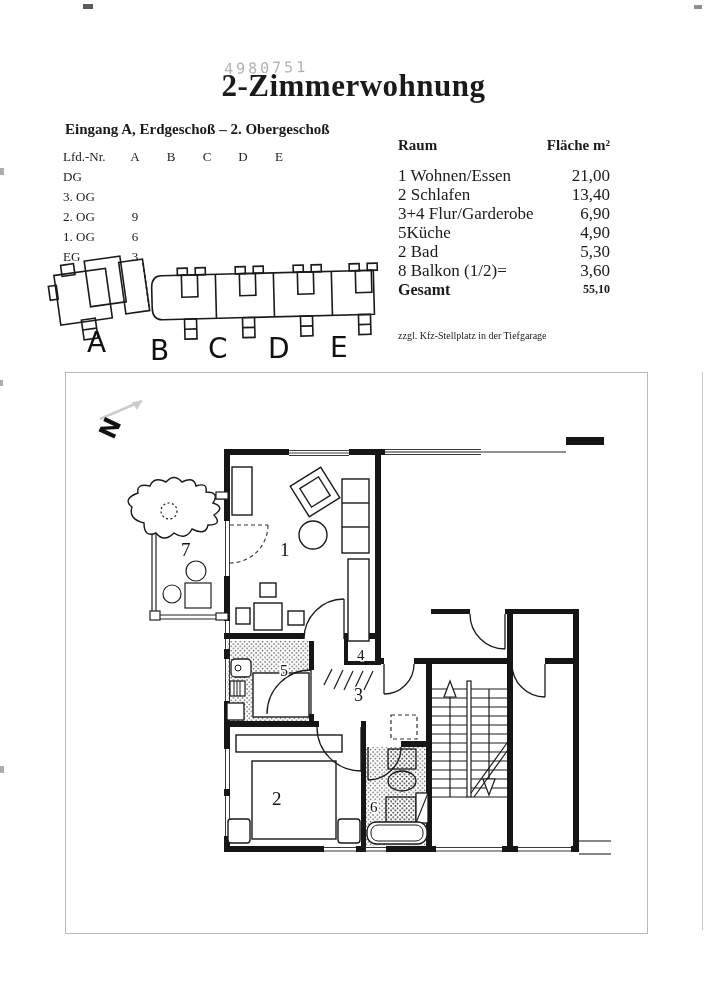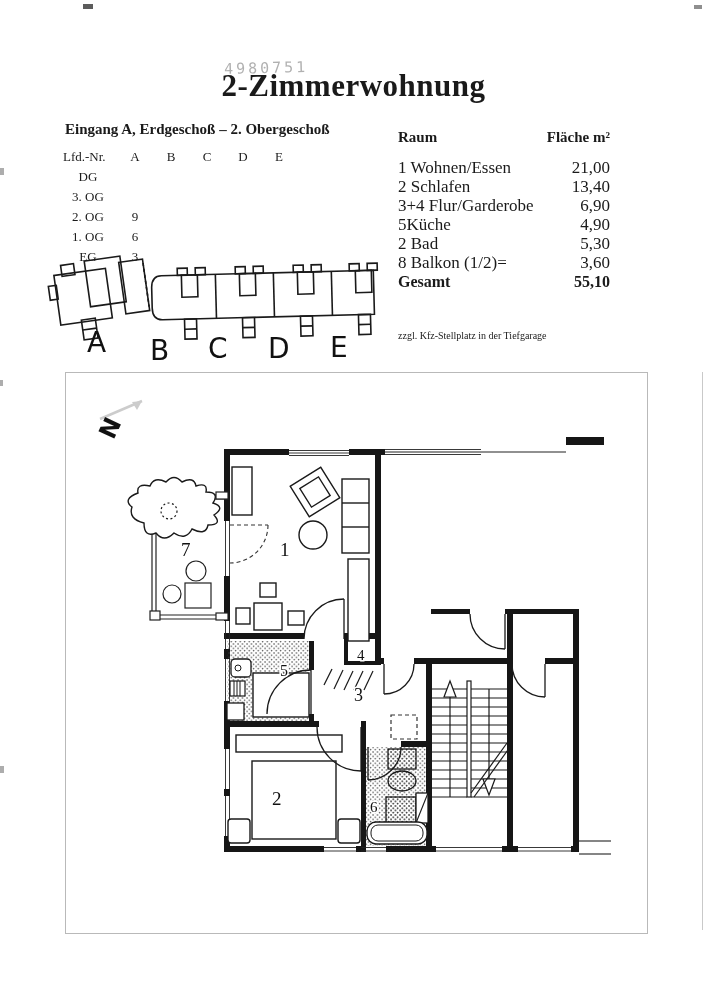--- a/index.html
+++ b/index.html
@@ -8,29 +8,29 @@
   .abs{position:absolute;}
   
   #stamp{left:224px;top:59px;font-family:"DejaVu Sans Mono",monospace;font-size:15px;
          color:#7d7d7d;opacity:.6;letter-spacing:3px;transform:rotate(-1.5deg);}
   #title{left:0;top:68px;width:707px;text-align:center;font-size:31px;font-weight:700;
          letter-spacing:.5px;}
   #subtitle{left:65px;top:121px;font-size:15px;font-weight:700;}
   
   #floors{left:63px;top:149px;font-size:13px;border-collapse:collapse;}
   #floors td{padding:0 0 4px 0;height:13px;}
-  #floors td.lbl{width:50px;text-align:center;padding-right:4px;}
+  #floors td.lbl{width:50px;text-align:left;padding-right:4px;}
   #floors td.hdr{text-align:left;margin-left:40px;}
   #floors td.val{width:36px;text-align:center;}
   
-  #rooms{left:398px;top:128px;width:212px;}
+  #rooms{left:398px;top:136px;width:212px;}
   .rrow{display:flex;justify-content:space-between;font-size:17px;line-height:19px;}
   .rhead{font-size:15px;font-weight:700;margin-bottom:11px;}
   .rtotal{font-weight:700;font-size:16px;}
-  .rtotal .num{font-size:16px;}
+  .rtotal .num{font-size:12px;}
   #garage{left:398px;top:330px;font-size:10px;}
   
   #planframe{left:65px;top:372px;width:581px;height:560px;border:1px solid #b9b9b9;}
   
   .art{background:#333;}
   svg text{font-family:"DejaVu Sans",sans-serif;}
   svg .roomlbl{font-family:"Liberation Serif",serif;fill:#111;paint-order:stroke;
                stroke:#fff;stroke-width:3px;}
 </style>
 </head>

